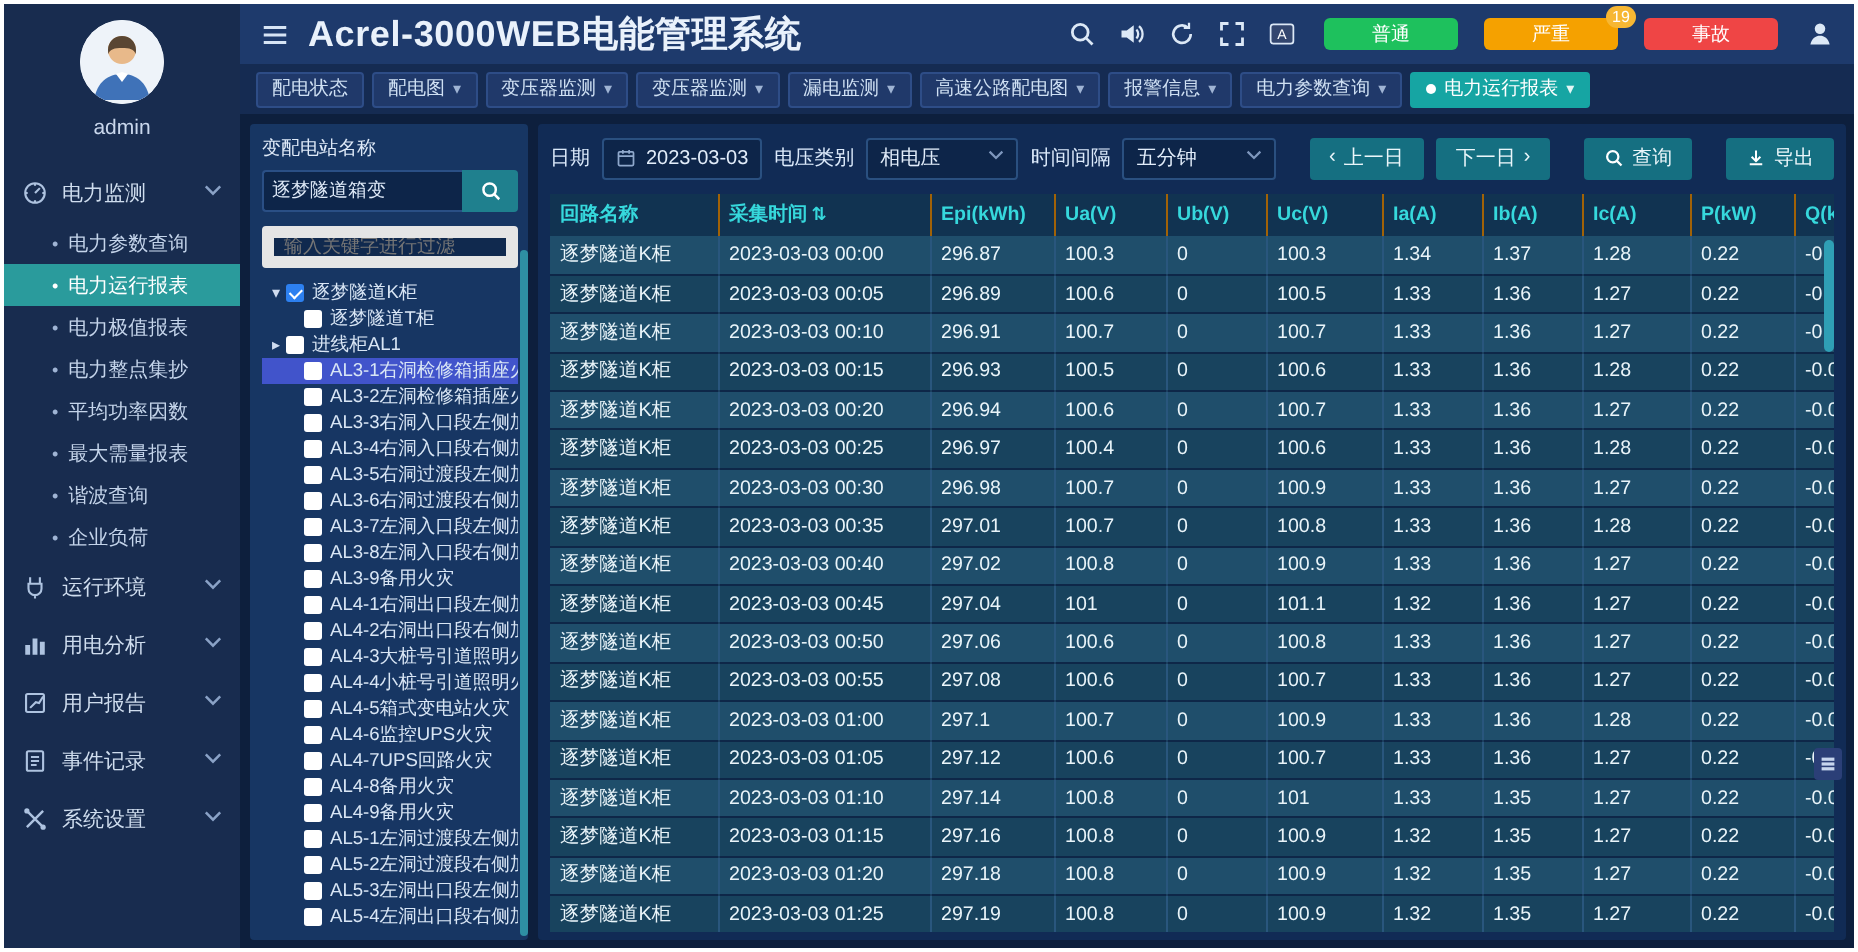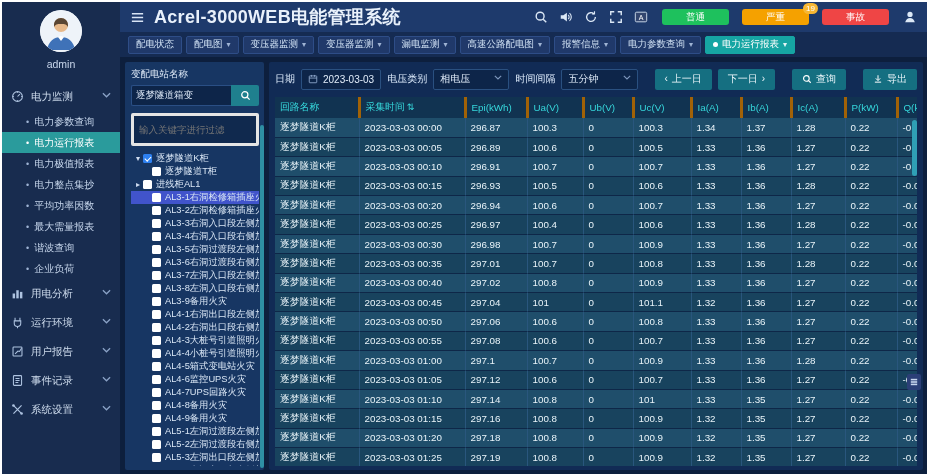--- a/index.html
+++ b/index.html
@@ -42,21 +42,21 @@
 
   .content{flex:1;display:flex;gap:5px;padding:5px 4px 4px 5px;min-height:0;background:#0d1f3d}
 
   
   .tree-panel{width:139px;flex-shrink:0;background:#173663;border-radius:2px;padding:6px 5px 4px 6px;display:flex;flex-direction:column;position:relative;overflow:hidden}
   .tree-label{color:#dfeaf8;font-size:9.5px;margin-bottom:4px}
   .search-row{display:flex;height:21px;margin-bottom:7px}
   .search-input{flex:1;min-width:0;background:#0d2549;border:1px solid #2a4f85;border-right:none;color:#dfeaf8;font-size:9.5px;padding:0 4px;border-radius:2px 0 0 2px;outline:none}
   .search-btn{width:28px;background:#1f808e;border:none;border-radius:0 2px 2px 0;color:#fff;display:flex;align-items:center;justify-content:center;cursor:pointer}
   .search-btn svg{width:11px;height:11px}
-  .filter-input{height:33px;background:#10294e;border:3px solid #e5e5e5;border-radius:2px;color:#7e93b4;font-size:9.5px;padding:0 5px;margin-bottom:6px;outline:none;width:100%}
+  .filter-input{height:21px;background:#10294e;border:6px solid #e5e5e5;border-radius:2px;color:#7e93b4;font-size:9.5px;padding:0 5px;margin-bottom:6px;outline:none;width:100%}
   .tree{flex:1;overflow:hidden;position:relative}
   .tree-row{display:flex;align-items:center;height:13px;font-size:9.3px;color:#d9e6f5;white-space:nowrap;cursor:pointer;overflow:hidden}
   .tree-row.selected{background:#4154cb}
   .tcar{width:10px;flex-shrink:0;color:#cfdcf0;font-size:8px;text-align:center;line-height:1}
   .checkbox{width:9px;height:9px;border-radius:1.5px;background:#fff;margin-right:4px;flex-shrink:0;position:relative}
   .checkbox.checked{background:#2d80f0}
   .checkbox.checked::after{content:"";position:absolute;left:2.5px;top:0.5px;width:2.5px;height:5px;border:solid #fff;border-width:0 1.4px 1.4px 0;transform:rotate(45deg)}
   .tree-scrollbar{position:absolute;right:0;top:63px;bottom:2px;width:4px;background:#2e8fa3;border-radius:2px;cursor:pointer}
 
   
@@ -68,21 +68,21 @@
   .date-box,.select-box{height:21px;background:#0d2549;border:1px solid #2a5080;border-radius:2px;display:flex;align-items:center;padding:0 6px;gap:5px;color:#e2edfa;font-size:10px;cursor:pointer}
   .select-box .sb-chev{margin-left:auto;width:8px;height:8px;color:#7e97bd}
   .date-box .cal{width:10px;height:10px;color:#8fa8cc;flex-shrink:0}
   .fbtn{height:21px;padding:0 10px;background:#156f81;border:none;border-radius:2px;color:#eaf6fa;font-size:10px;display:flex;align-items:center;gap:4px;cursor:pointer;white-space:nowrap}
   .fbtn .bico{width:10px;height:10px}
   .fbtn .ang{font-size:10px;line-height:1}
   .gap{width:6px}
 
   .grid-wrap{flex:1;overflow:hidden;position:relative}
   table{width:100%;border-collapse:collapse;table-layout:fixed}
-  thead th{background:#113351;color:#36d8dc;font-size:9.8px;font-weight:normal;height:21px;text-align:left;padding:0 5px;border-right:3px solid #a16207;white-space:nowrap;overflow:hidden;cursor:pointer}
+  thead th{background:#113351;color:#36d8dc;font-size:9.8px;font-weight:bold;height:21px;text-align:left;padding:0 5px;border-right:1px solid #a16207;white-space:nowrap;overflow:hidden;cursor:pointer}
   thead th .sorter{color:#36d8dc;font-size:9px;margin-left:2px}
   tbody td{color:#e9f4f9;font-size:9.8px;height:19.4px;padding:0 5px;border-right:1px solid rgba(70,140,175,.45);border-bottom:1px solid rgba(10,35,58,.45);white-space:nowrap;overflow:hidden}
   tbody tr:nth-child(odd){background:#1f4e6b}
   tbody tr:nth-child(even){background:#18435e}
   .table-scrollbar{position:absolute;right:0;top:23px;width:5px;height:56px;background:#2f9fb5;border-radius:3px;cursor:pointer}
   .float-widget{position:absolute;right:2px;top:312px;width:14px;height:16px;background:#2b3f77;border-radius:2px;display:flex;align-items:center;justify-content:center;color:#bcd;font-size:8px;cursor:pointer}
 </style>
 </head>
 <body>
 
@@ -144,40 +144,40 @@
         <div class="submenu-item">
           <span class="dot">•</span>
           <span>谐波查询</span>
         </div>
         <div class="submenu-item">
           <span class="dot">•</span>
           <span>企业负荷</span>
         </div>
         <div class="menu-item">
           <span class="mi-icon">
+            <svg viewBox="0 0 16 16" width="13" height="13" fill="none" stroke="currentColor" stroke-width="1.3">
+              <path d="M5 2v4M11 2v4M4 6h8v3a4 4 0 01-8 0zM8 13v2"></path>
+            </svg>
+          </span>
+          <span>运行环境</span>
+          <span class="chev">
+            <svg viewBox="0 0 10 6" width="9" height="6" fill="none" stroke="currentColor" stroke-width="1.4">
+              <path d="M1 1l4 4 4-4"></path>
+            </svg>
+          </span>
+        </div>
+        <div class="menu-item">
+          <span class="mi-icon">
             <svg viewBox="0 0 16 16" width="13" height="13" fill="currentColor">
               <rect x="2" y="8" width="3" height="6"></rect>
               <rect x="6.5" y="4" width="3" height="10"></rect>
               <rect x="11" y="6" width="3" height="8"></rect>
             </svg>
           </span>
           <span>用电分析</span>
-          <span class="chev">
-            <svg viewBox="0 0 10 6" width="9" height="6" fill="none" stroke="currentColor" stroke-width="1.4">
-              <path d="M1 1l4 4 4-4"></path>
-            </svg>
-          </span>
-        </div>
-        <div class="menu-item">
-          <span class="mi-icon">
-            <svg viewBox="0 0 16 16" width="13" height="13" fill="none" stroke="currentColor" stroke-width="1.3">
-              <path d="M5 2v4M11 2v4M4 6h8v3a4 4 0 01-8 0zM8 13v2"></path>
-            </svg>
-          </span>
-          <span>运行环境</span>
           <span class="chev">
             <svg viewBox="0 0 10 6" width="9" height="6" fill="none" stroke="currentColor" stroke-width="1.4">
               <path d="M1 1l4 4 4-4"></path>
             </svg>
           </span>
         </div>
         <div class="menu-item">
           <span class="mi-icon">
             <svg viewBox="0 0 16 16" width="13" height="13" fill="none" stroke="currentColor" stroke-width="1.3">
               <rect x="2.5" y="2.5" width="11" height="11" rx="1"></rect>

